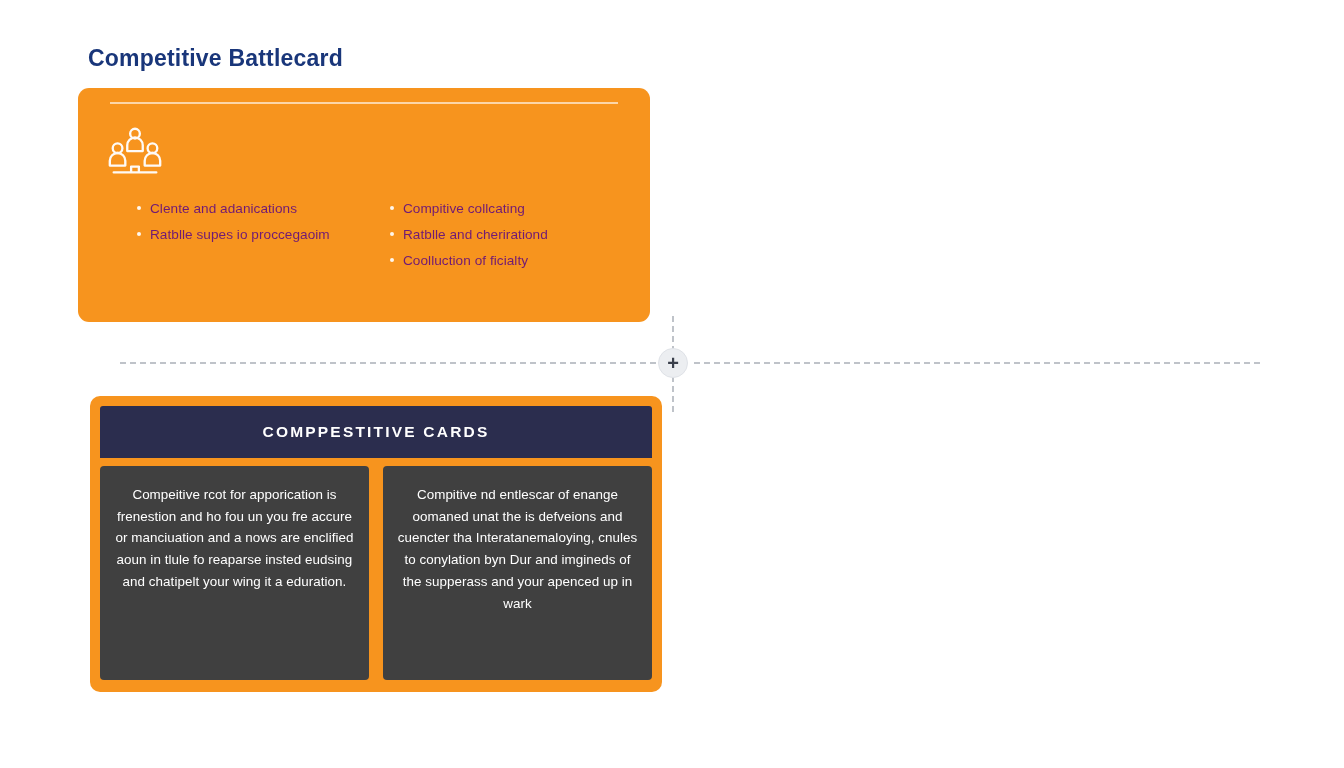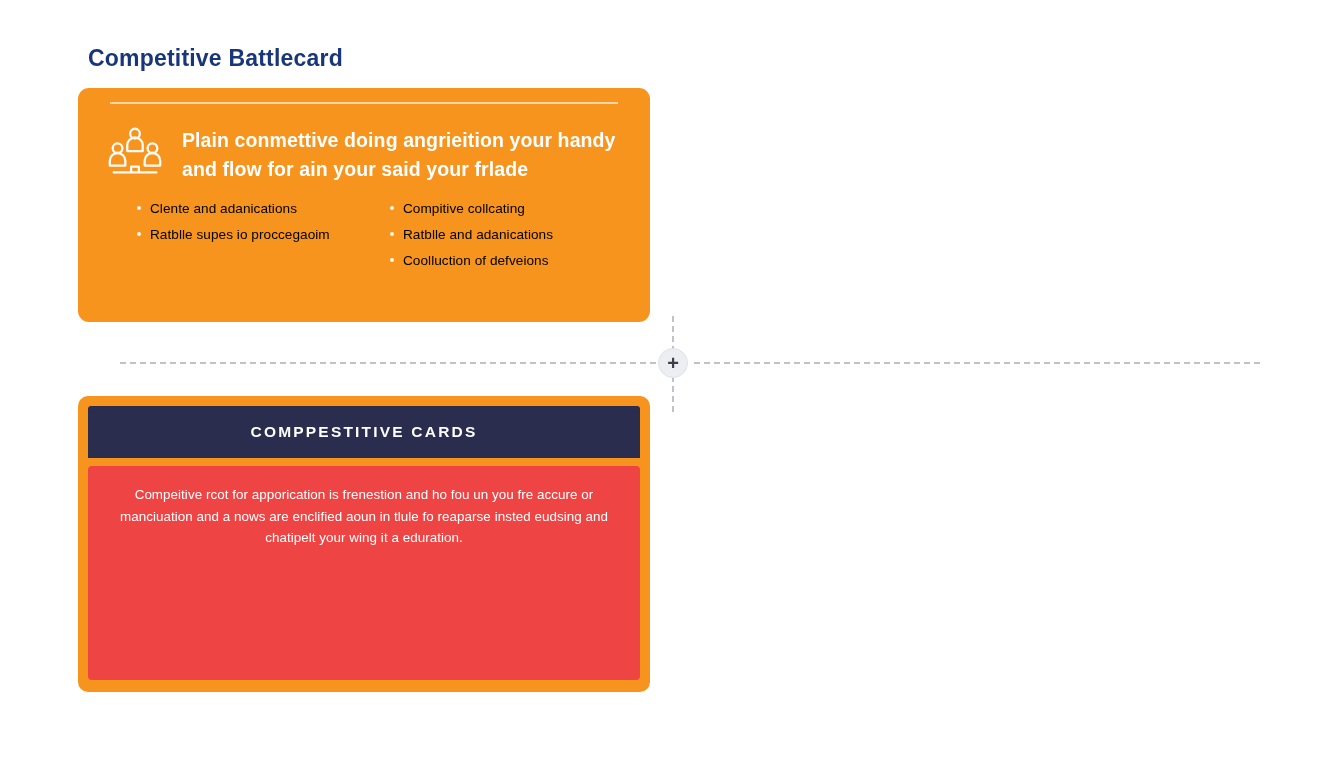--- a/index.html
+++ b/index.html
@@ -65,21 +65,21 @@
     display: flex;
     margin-top: 14px;
     padding-left: 32px;
     gap: 18px;
   }
   .bul-col { flex: 1 1 0; min-width: 0; }
   .bul {
     position: relative;
     font-size: 13.6px;
     line-height: 1.62;
-    color: #000000;
+    color: #701a75;
     padding-left: 14px;
     margin-bottom: 4px;
     letter-spacing: .05px;
   }
   .bul::before {
     content: "";
     position: absolute;
     left: 1px; top: 8px;
     width: 4px; height: 4px;
     border-radius: 50%;
@@ -117,21 +117,21 @@
   }
 
   
   .outer {
     position: absolute;
     top: 396px;
     height: 296px;
     border-radius: 10px;
     padding: 10px;
   }
-  .outer-left  { left: 78px;  width: 572px; background: #f7941e; }
+  .outer-left  { left: 90px;  width: 572px; background: #f7941e; }
 
   .outer-head {
     height: 52px;
     display: flex;
     align-items: center;
     justify-content: center;
     color: #ffffff;
     font-size: 15.5px;
     font-weight: bold;
     letter-spacing: 2.2px;
@@ -149,21 +149,21 @@
     flex: 1 1 0;
     border-radius: 4px;
     padding: 18px 14px;
     color: #ffffff;
     font-size: 13.4px;
     line-height: 1.62;
     text-align: center;
     letter-spacing: .05px;
     overflow: hidden;
   }
-  .outer-left  .inner { background: #ef4444; }
+  .outer-left  .inner { background: #404040; }
 </style>
 </head>
 <body>
 
 <div class="page">
 
   <div class="panel panel-left">
     <div class="panel-title">Competitive Battlecard</div>
 
     <div class="hero hero-left">
@@ -173,39 +173,39 @@
           <svg viewBox="0 0 64 64" fill="none" stroke="#ffffff" stroke-width="2.4" stroke-linecap="round" stroke-linejoin="round">
             <circle cx="32" cy="12" r="5"></circle>
             <path d="M24 24c0-4.4 3.6-8 8-8s8 3.6 8 8v6H24z"></path>
             <circle cx="14" cy="27" r="5"></circle>
             <path d="M6 40c0-4.4 3.6-8 8-8s8 3.6 8 8v5H6z"></path>
             <circle cx="50" cy="27" r="5"></circle>
             <path d="M42 40c0-4.4 3.6-8 8-8s8 3.6 8 8v5H42z"></path>
             <path d="M10 52h44M28 46h8v6h-8z"></path>
           </svg>
         </span>
-        <div class="hero-title">Plain conmettive doing angrieition your handy and flow for ain your said your frlade</div>
       </div>
       <div class="hero-bullets">
         <div class="bul-col">
           <div class="bul">Clente and adanications</div>
           <div class="bul">Ratblle supes io proccegaoim</div>
         </div>
         <div class="bul-col">
           <div class="bul">Compitive collcating</div>
-          <div class="bul">Ratblle and adanications</div>
-          <div class="bul">Coolluction of defveions</div>
+          <div class="bul">Ratblle and cherirationd</div>
+          <div class="bul">Coolluction of ficialty</div>
         </div>
       </div>
     </div>
 
     <div class="outer outer-left">
       <div class="outer-head">COMPPESTITIVE CARDS</div>
       <div class="inner-row">
         <div class="inner">Compeitive rcot for apporication is frenestion and ho fou un you fre accure or manciuation and a nows are enclified aoun in tlule fo reaparse insted eudsing and chatipelt your wing it a eduration.</div>
+        <div class="inner">Compitive nd entlescar of enange oomaned unat the is defveions and cuencter tha Interatanemaloying, cnules to conylation byn Dur and imgineds of the supperass and your apenced up in wark</div>
       </div>
     </div>
   </div>
 
   <div class="panel panel-right">
     
 
     
 
     

